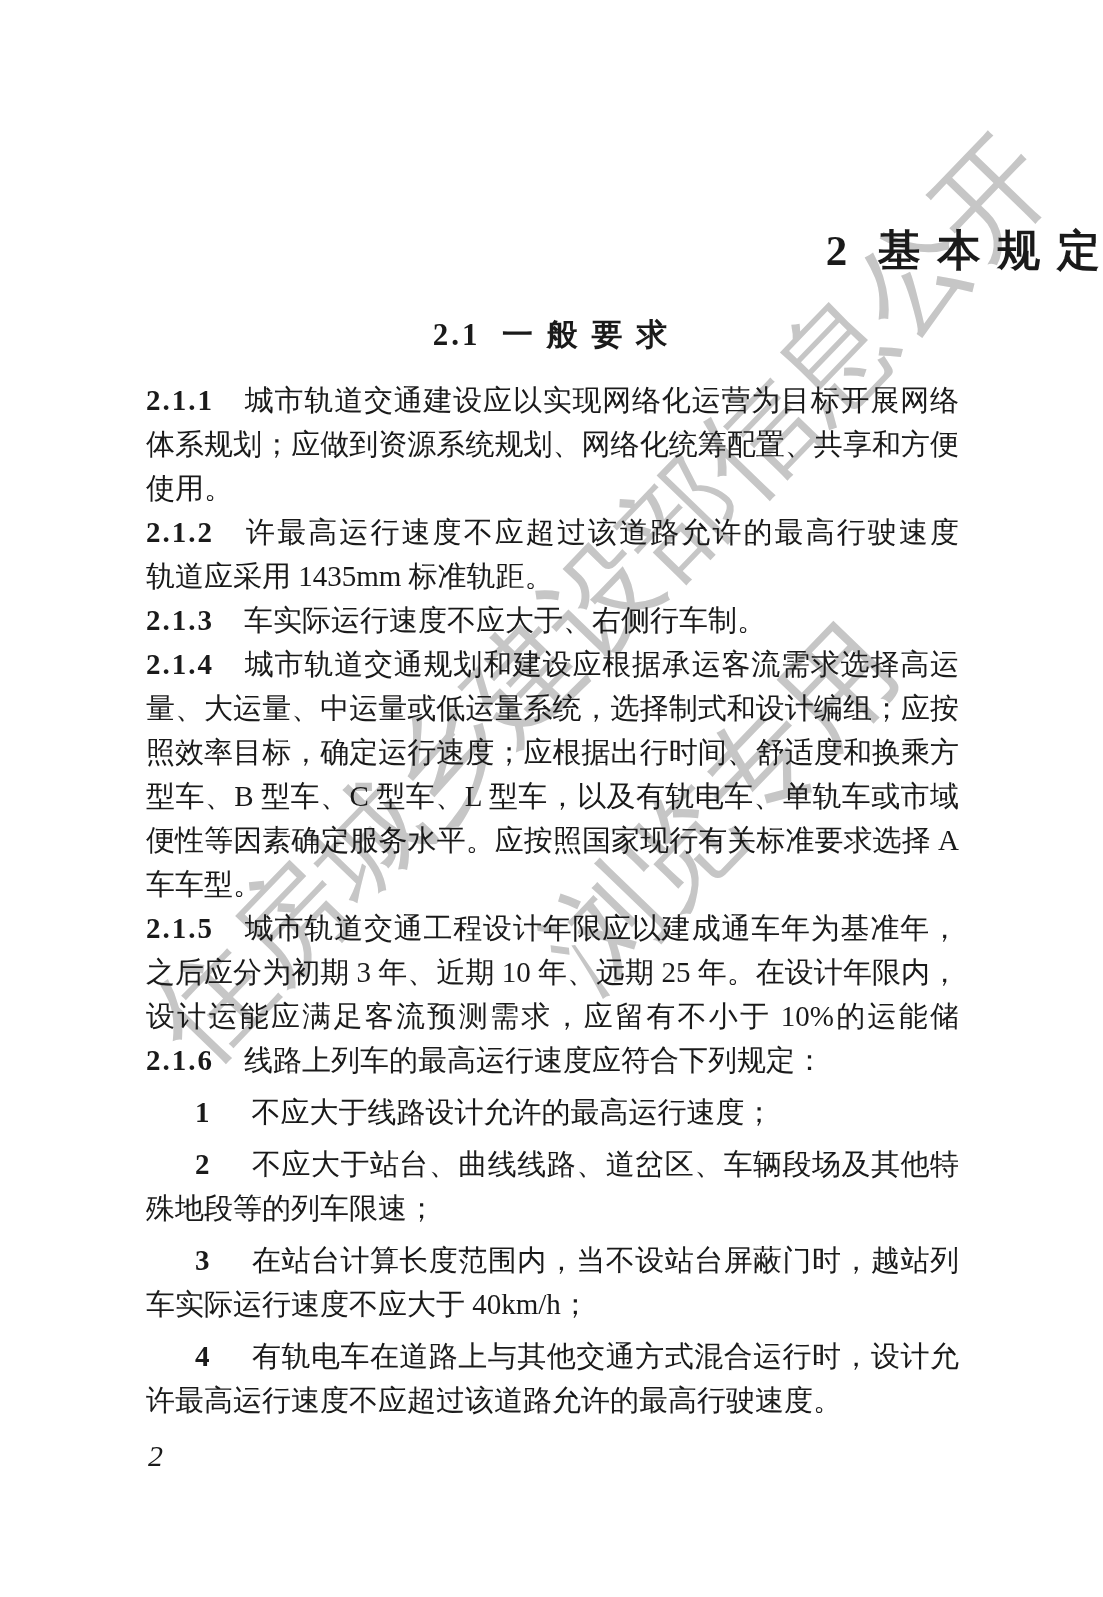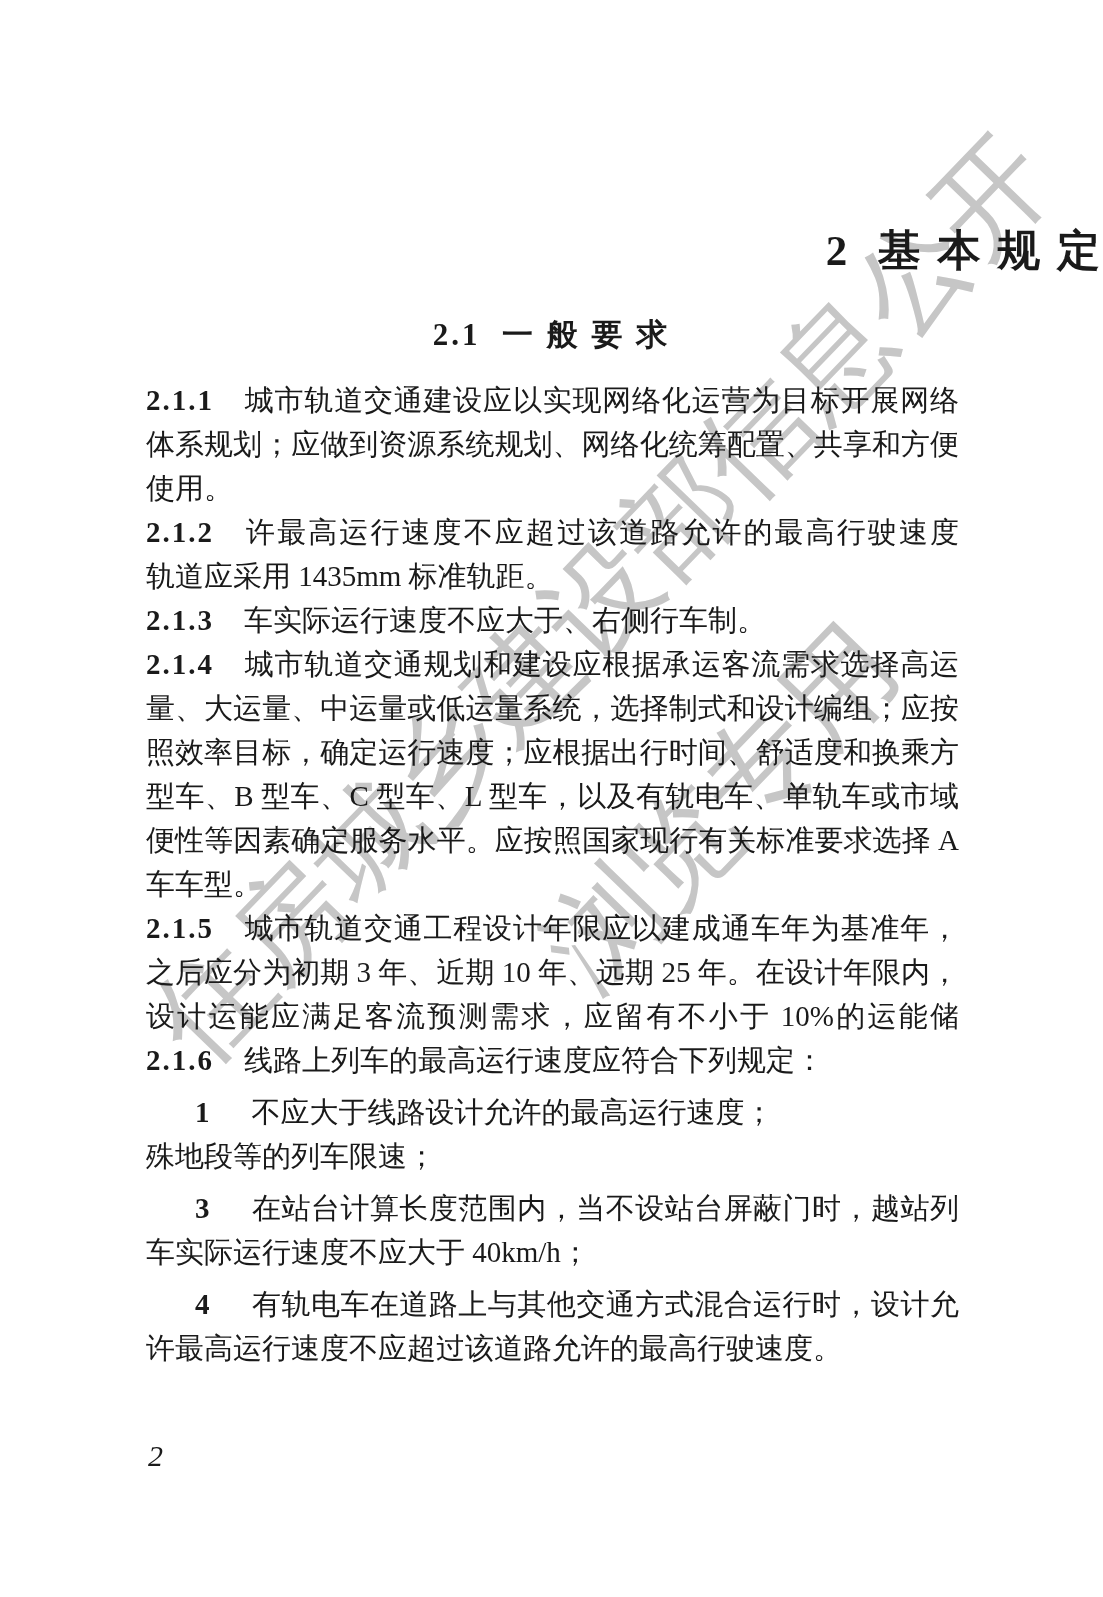--- a/index.html
+++ b/index.html
@@ -103,20 +103,21 @@
       <div class="line full"><span>量、大运量、中运量或低运量系统，选择制式和设计编组；应按</span></div>
       <div class="line full"><span>照效率目标，确定运行速度；应根据出行时间、舒适度和换乘方</span></div>
       <div class="line full"><span>型车、B 型车、C 型车、L 型车，以及有轨电车、单轨车或市域</span></div>
       <div class="line full"><span>便性等因素确定服务水平。应按照国家现行有关标准要求选择 A</span></div>
       <div class="line"><span>车车型。</span></div>
       <div class="line full"><b class="num">2.1.5</b><span>城市轨道交通工程设计年限应以建成通车年为基准年，</span></div>
       <div class="line full"><span>之后应分为初期 3 年、近期 10 年、远期 25 年。在设计年限内，</span></div>
       <div class="line full"><span>设计运能应满足客流预测需求，应留有不小于 10%的运能储备。</span></div>
       <div class="line"><b class="num">2.1.6</b><span>线路上列车的最高运行速度应符合下列规定：</span></div>
       <div class="line sub"><b class="num">1</b><span>不应大于线路设计允许的最高运行速度；</span></div>
+      <div class="line sub full"><b class="num">2</b><span>不应大于站台、曲线线路、道岔区、车辆段场及其他特</span></div>
       <div class="line"><span>殊地段等的列车限速；</span></div>
       <div class="line sub full"><b class="num">3</b><span>在站台计算长度范围内，当不设站台屏蔽门时，越站列</span></div>
       <div class="line"><span>车实际运行速度不应大于 40km/h；</span></div>
       <div class="line sub full"><b class="num">4</b><span>有轨电车在道路上与其他交通方式混合运行时，设计允</span></div>
       <div class="line"><span>许最高运行速度不应超过该道路允许的最高行驶速度。</span></div>
     </div>
 
     <div class="page-number">2</div>
 
   </div>

